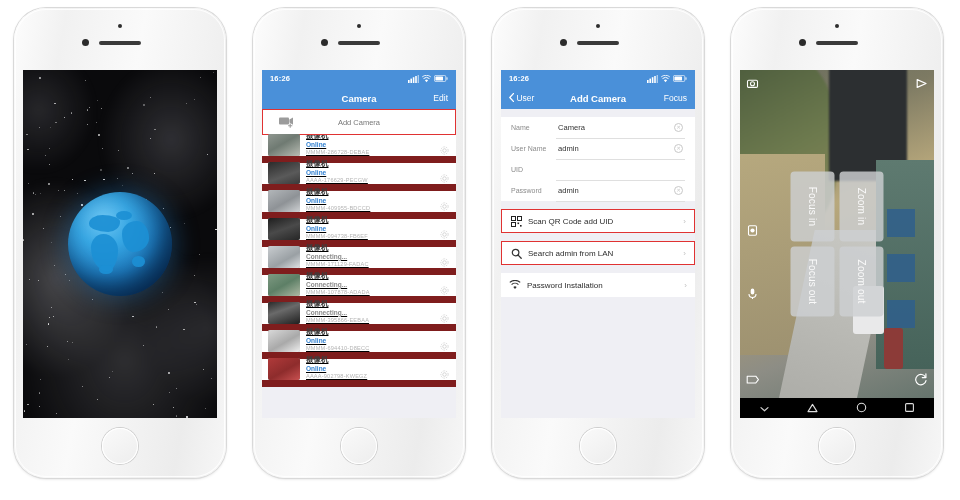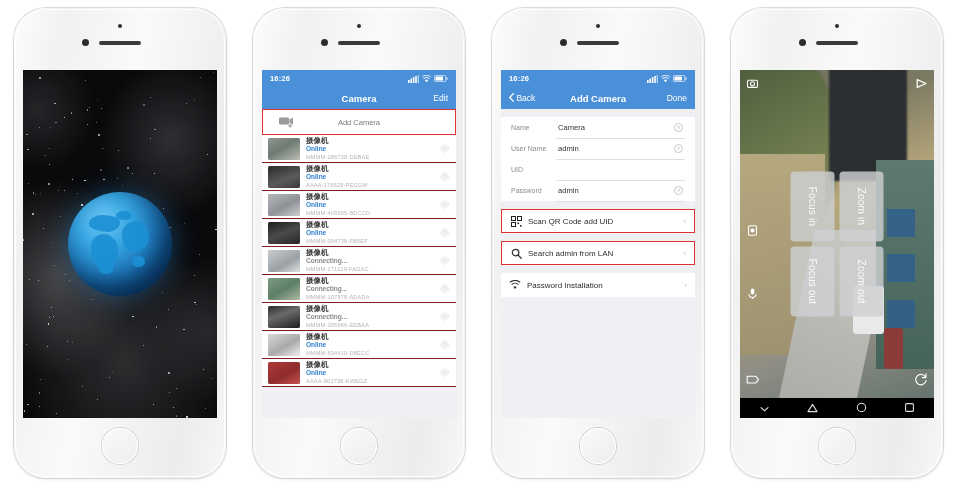--- a/index.html
+++ b/index.html
@@ -63,22 +63,22 @@
   .navbar .title{position:absolute;left:0;right:0;text-align:center;font-size:9.5px;font-weight:600;pointer-events:none;}
   .navwrap{position:relative;}
   .nav-side{font-size:8.5px;z-index:2;}
 
   
   .listbody{background:#efeff4;height:309px;overflow:hidden;position:relative;}
   .addrow{height:26px;background:#fff;display:flex;align-items:center;position:relative;
           border:1.4px solid #e03232;box-sizing:border-box;}
   .addrow .cam-ico{margin-left:16px;display:flex;align-items:flex-end;}
   .addrow .lbl{position:absolute;left:0;right:0;text-align:center;font-size:7.5px;color:#777;}
-  .camrow{height:28px;background:#fff;display:flex;align-items:center;
-          border-bottom:1px solid #7f1d1d;padding:0 6px;box-sizing:border-box;}
+  .camrow{height:28px;background:#fff;display:flex;align-items:flex-end;
+          border-bottom:7px solid #7f1d1d;padding:0 6px;box-sizing:border-box;text-decoration:underline;}
   .thumb{width:32px;height:22px;border-radius:2px;flex:0 0 auto;overflow:hidden;
          background:#8b8b8b;position:relative;}
   .thumb .tv{position:absolute;inset:0;}
   .meta{margin-left:6px;flex:1;min-width:0;}
   .cname{font-size:7.5px;font-weight:bold;color:#3c3c3c;line-height:1.15;}
   .cstat{font-size:6.5px;font-weight:bold;line-height:1.3;}
   .cstat.on{color:#2f7fd0;}
   .cstat.conn{color:#8a8a8a;}
   .cuid{font-size:5.6px;color:#b4b4b4;letter-spacing:.2px;line-height:1.2;
         white-space:nowrap;overflow:hidden;text-overflow:ellipsis;}
@@ -469,24 +469,24 @@
             <rect x="12.4" y="2.3" width="1.2" height="2.4" rx=".5" fill="#fff" opacity=".8"></rect>
           </svg>
         </span>
       </div>
 
       <div class="navbar navwrap">
         <span class="nav-side">
           <svg width="5" height="9" viewBox="0 0 5 9" style="vertical-align:-1px">
             <path d="M4.4 0.6 L0.8 4.5 L4.4 8.4" stroke="#fff" stroke-width="1.3" fill="none" stroke-linecap="round" stroke-linejoin="round"></path>
           </svg>
-          <span>Back</span>
+          <span>User</span>
         </span>
         <span class="title">Add Camera</span>
-        <span class="nav-side">Done</span>
+        <span class="nav-side">Focus</span>
       </div>
 
       <div class="formbody">
         <div class="gap"></div>
         <div class="fieldcard" id="fieldcard">
             <div class="field">
               <span class="fl">Name</span>
               <span class="fv">Camera</span>
               <span class="clear">✕</span>
             </div>

